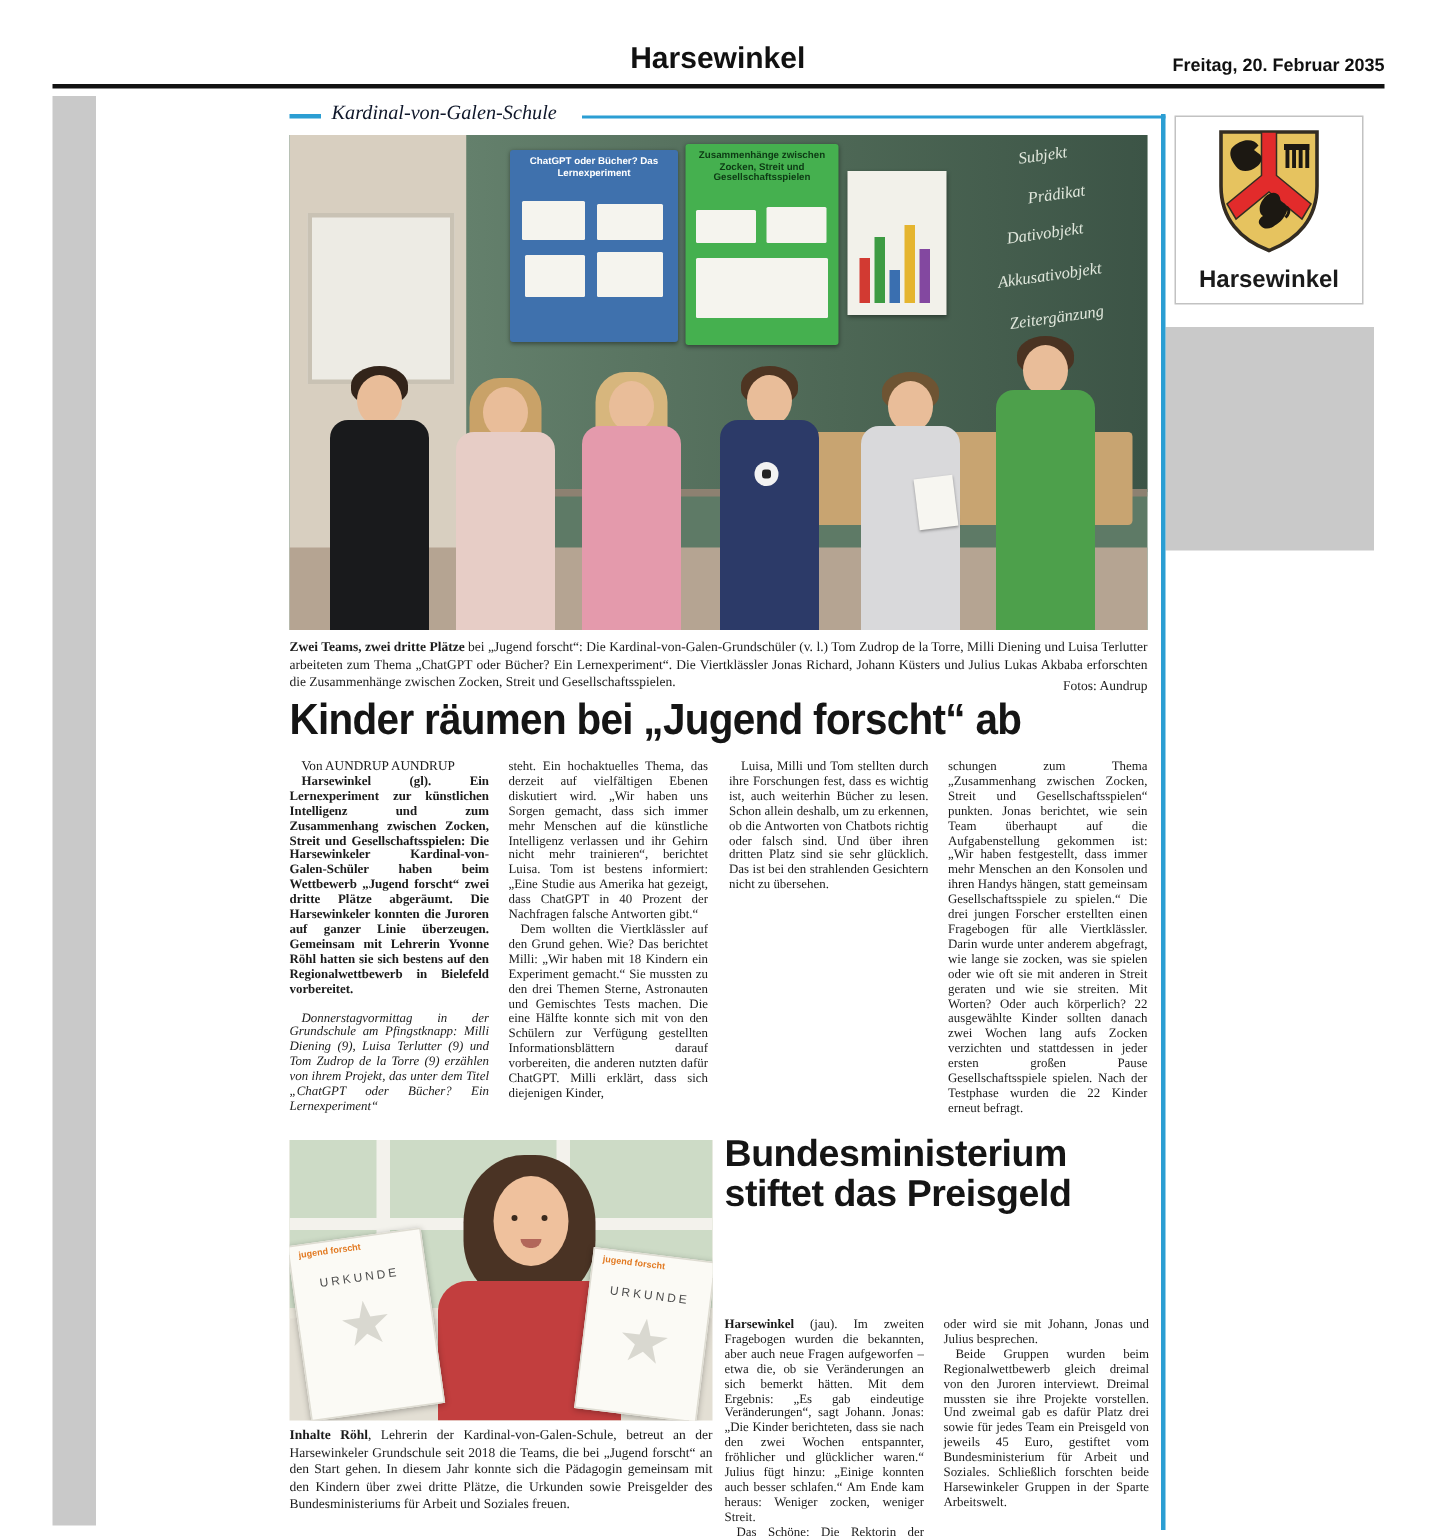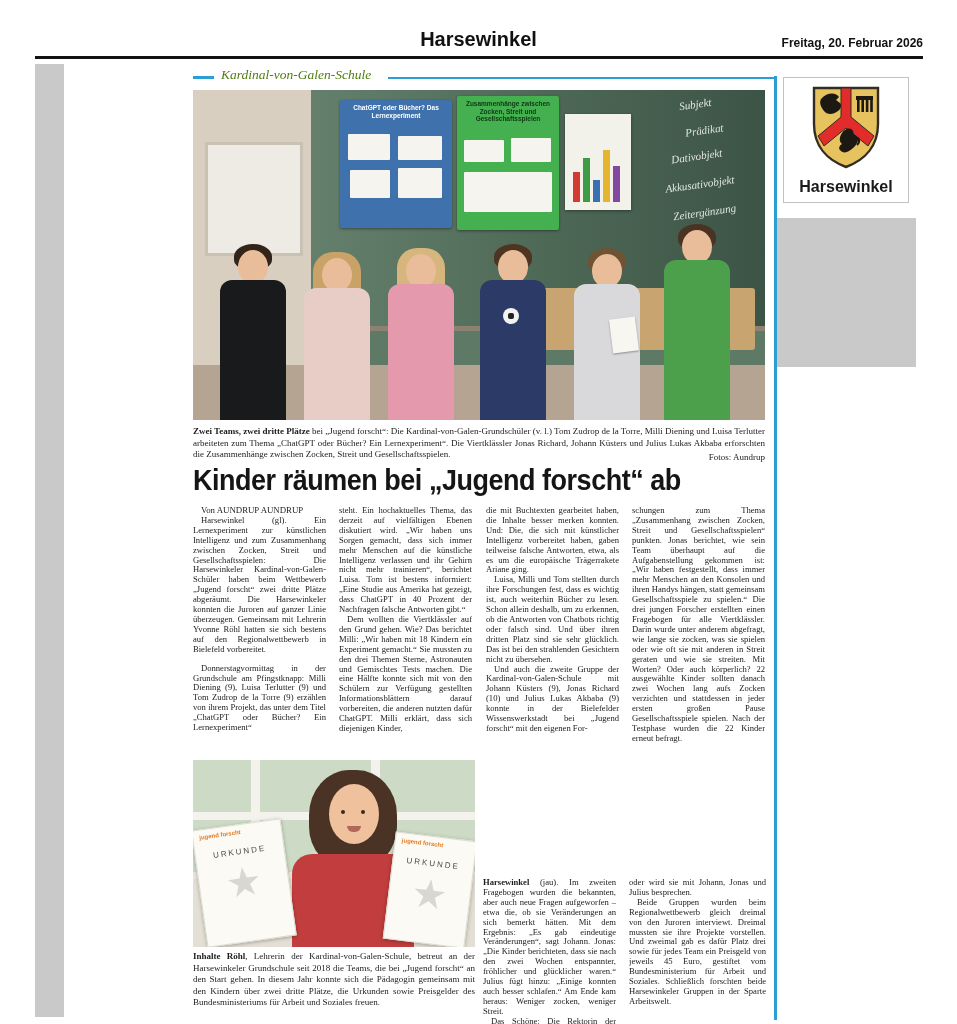--- a/index.html
+++ b/index.html
@@ -13,21 +13,21 @@
   .section-title{left:0;right:0;top:28px;text-align:center;font-family:"Liberation Sans",sans-serif;
                  font-weight:bold;font-size:20px;color:#111;}
   .page-date{right:34px;top:36px;font-family:"Liberation Sans",sans-serif;font-weight:bold;
              font-size:12px;color:#111;}
   .header-rule{left:35px;top:56px;width:888px;height:3px;background:#121212;}
 
   
   .left-bar{left:35px;top:64px;width:29px;height:953px;background:#c9c9c9;}
   .right-bar{left:777px;top:218px;width:139px;height:149px;background:#c9c9c9;}
   .kicker-dash{left:193px;top:76px;width:21px;height:3px;background:var(--blue);}
-  .kicker-label{left:221px;top:67px;font-style:italic;font-size:13.5px;color:#4d7c0f;}
+  .kicker-label{left:221px;top:67px;font-style:italic;font-size:13.5px;color:#0f172a;}
   .kicker-line{left:388px;top:77px;width:389px;height:2px;background:var(--blue);}
   .v-blue-line{left:774px;top:76px;width:3px;height:944px;background:var(--blue);}
 
   
   .logo-box{left:783px;top:77px;width:124px;height:124px;background:#fff;border:1px solid #c2c2c2;}
   .logo-box svg{position:absolute;left:25px;top:6px;}
   .logo-label{position:absolute;left:0;right:0;bottom:6px;text-align:center;
               font-family:"Liberation Sans",sans-serif;font-weight:bold;font-size:16px;color:#1a1a1a;}
 
   
@@ -74,22 +74,22 @@
                   font-family:"Liberation Sans",sans-serif;font-weight:bold;font-size:29px;
                   letter-spacing:-.5px;color:#151515;}
   .headline2{left:483px;top:756px;width:292px;font-family:"Liberation Sans",sans-serif;
              font-weight:bold;font-size:25px;line-height:27px;letter-spacing:-.3px;color:#151515;}
 
   .col{position:absolute;top:506px;height:250px;overflow:hidden;}
   .col, .col2x{font-size:8.6px;line-height:9.9px;text-align:justify;hyphens:auto;}
   .col p, .col2x p{margin:0;text-indent:8px;}
   .col p.noindent, .col2x p.noindent{text-indent:0;}
   .byline{font-size:8.8px;margin:0 0 9px 0;text-indent:0;}
-  .lead{font-weight:normal;text-indent:0;}
-  .gap-top{margin-top:9px !important;}
+  .lead{font-weight:bold;text-indent:0;}
+  .gap-top{margin-top:9px !important;font-style:italic;}
   .c1{left:193px;width:133px;} .c2{left:339px;width:133px;}
   .c3{left:486px;width:133px;} .c4{left:632px;width:133px;}
   .col2x{position:absolute;top:847px;height:205px;overflow:hidden;margin-top:31px;}
   .a2c1{left:483px;width:133px;} .a2c2{left:629px;width:137px;}
 
   
   .photo2{left:193px;top:760px;width:282px;height:187px;background:#e3dfd4;overflow:hidden;}
   .p2-window{left:0;top:0;width:282px;height:112px;background:#cddbc6;}
   .mull-v{position:absolute;top:0;width:9px;height:112px;background:#f3f2ec;}
   .mull-h{position:absolute;left:0;top:52px;width:282px;height:8px;background:#f3f2ec;}
@@ -110,21 +110,21 @@
   .cert .star{position:absolute;left:0;right:0;top:34px;text-align:center;font-size:40px;color:#d9d8d0;}
 
   :root{--blue:#2b9ed3;}
 </style>
 </head>
 <body>
 
 <div id="page">
 
   <div class="abs section-title">Harsewinkel</div>
-  <div class="abs page-date">Freitag, 20. Februar 2026</div>
+  <div class="abs page-date">Freitag, 20. Februar 2035</div>
   <div class="abs header-rule"></div>
 
   <div class="abs left-bar"></div>
   <div class="abs right-bar"></div>
   <div class="abs kicker-dash"></div>
   <div class="abs kicker-label">Kardinal-von-Galen-Schule</div>
   <div class="abs kicker-line"></div>
   <div class="abs v-blue-line"></div>
 
   <div class="abs logo-box">
@@ -224,28 +224,27 @@
   <div class="col c1">
     <p class="byline">Von AUNDRUP AUNDRUP</p>
     <p class="lead">Harsewinkel (gl). Ein Lernexperiment zur künstlichen Intelligenz und zum Zusammenhang zwischen Zocken, Streit und Gesellschaftsspielen: Die Harsewinkeler Kardinal-von-Galen-Schüler haben beim Wettbewerb „Jugend forscht“ zwei dritte Plätze abgeräumt. Die Harsewinkeler konnten die Juroren auf ganzer Linie überzeugen. Gemeinsam mit Lehrerin Yvonne Röhl hatten sie sich bestens auf den Regionalwettbewerb in Bielefeld vorbereitet.</p>
     <p class="gap-top">Donnerstagvormittag in der Grundschule am Pfingstknapp: Milli Diening (9), Luisa Terlutter (9) und Tom Zudrop de la Torre (9) erzählen von ihrem Projekt, das unter dem Titel „ChatGPT oder Bücher? Ein Lernexperiment“</p>
   </div>
   <div class="col c2">
     <p class="noindent">steht. Ein hochaktuelles Thema, das derzeit auf vielfältigen Ebenen diskutiert wird. „Wir haben uns Sorgen gemacht, dass sich immer mehr Menschen auf die künstliche Intelligenz verlassen und ihr Gehirn nicht mehr trainieren“, berichtet Luisa. Tom ist bestens informiert: „Eine Studie aus Amerika hat gezeigt, dass ChatGPT in 40 Prozent der Nachfragen falsche Antworten gibt.“</p>
     <p>Dem wollten die Viertklässler auf den Grund gehen. Wie? Das berichtet Milli: „Wir haben mit 18 Kindern ein Experiment gemacht.“ Sie mussten zu den drei Themen Sterne, Astronauten und Gemischtes Tests machen. Die eine Hälfte konnte sich mit von den Schülern zur Verfügung gestellten Informationsblättern darauf vorbereiten, die anderen nutzten dafür ChatGPT. Milli erklärt, dass sich diejenigen Kinder,</p>
   </div>
   <div class="col c3">
-    <p class="noindent">die mit Buchtexten gearbeitet haben, die Inhalte besser merken konnten. Und: Die, die sich mit künstlicher Intelligenz vorbereitet haben, gaben teilweise falsche Antworten, etwa, als es um die europäische Trägerrakete Ariane ging.</p>
     <p>Luisa, Milli und Tom stellten durch ihre Forschungen fest, dass es wichtig ist, auch weiterhin Bücher zu lesen. Schon allein deshalb, um zu erkennen, ob die Antworten von Chatbots richtig oder falsch sind. Und über ihren dritten Platz sind sie sehr glücklich. Das ist bei den strahlenden Gesichtern nicht zu übersehen.</p>
-    <p>Und auch die zweite Gruppe der Kardinal-von-Galen-Schule mit Johann Küsters (9), Jonas Richard (10) und Julius Lukas Akbaba (9) konnte in der Bielefelder Wissenswerkstadt bei „Jugend forscht“ mit den eigenen For-</p>
   </div>
   <div class="col c4">
     <p class="noindent">schungen zum Thema „Zusammenhang zwischen Zocken, Streit und Gesellschaftsspielen“ punkten. Jonas berichtet, wie sein Team überhaupt auf die Aufgabenstellung gekommen ist: „Wir haben festgestellt, dass immer mehr Menschen an den Konsolen und ihren Handys hängen, statt gemeinsam Gesellschaftsspiele zu spielen.“ Die drei jungen Forscher erstellten einen Fragebogen für alle Viertklässler. Darin wurde unter anderem abgefragt, wie lange sie zocken, was sie spielen oder wie oft sie mit anderen in Streit geraten und wie sie streiten. Mit Worten? Oder auch körperlich? 22 ausgewählte Kinder sollten danach zwei Wochen lang aufs Zocken verzichten und stattdessen in jeder ersten großen Pause Gesellschaftsspiele spielen. Nach der Testphase wurden die 22 Kinder erneut befragt.</p>
   </div>
 
+  <div class="abs headline2">Bundesministerium stiftet das Preisgeld</div>
   <div class="col2x a2c1">
     <p class="noindent"><b>Harsewinkel</b><span> (jau). Im zweiten Fragebogen wurden die bekannten, aber auch neue Fragen aufgeworfen – etwa die, ob sie Veränderungen an sich bemerkt hätten. Mit dem Ergebnis: „Es gab eindeutige Veränderungen“, sagt Johann. Jonas: „Die Kinder berichteten, dass sie nach den zwei Wochen entspannter, fröhlicher und glücklicher waren.“ Julius fügt hinzu: „Einige konnten auch besser schlafen.“ Am Ende kam heraus: Weniger zocken, weniger Streit.</span></p>
     <p>Das Schöne: Die Rektorin der Kardinal-von-Galen-Schule, Monika Arbeit, denkt jetzt aufgrund der Forschungsergebnisse der drei Jungs über einen fest installierten Spieletreff in der Kardinal-von-Galen-Schule nach. Nä-</p>
   </div>
   <div class="col2x a2c2">
     <p class="noindent">oder wird sie mit Johann, Jonas und Julius besprechen.</p>
     <p>Beide Gruppen wurden beim Regionalwettbewerb gleich dreimal von den Juroren interviewt. Dreimal mussten sie ihre Projekte vorstellen. Und zweimal gab es dafür Platz drei sowie für jedes Team ein Preisgeld von jeweils 45 Euro, gestiftet vom Bundesministerium für Arbeit und Soziales. Schließlich forschten beide Harsewinkeler Gruppen in der Sparte Arbeitswelt.</p>
   </div>
 
   <div class="abs photo2">

